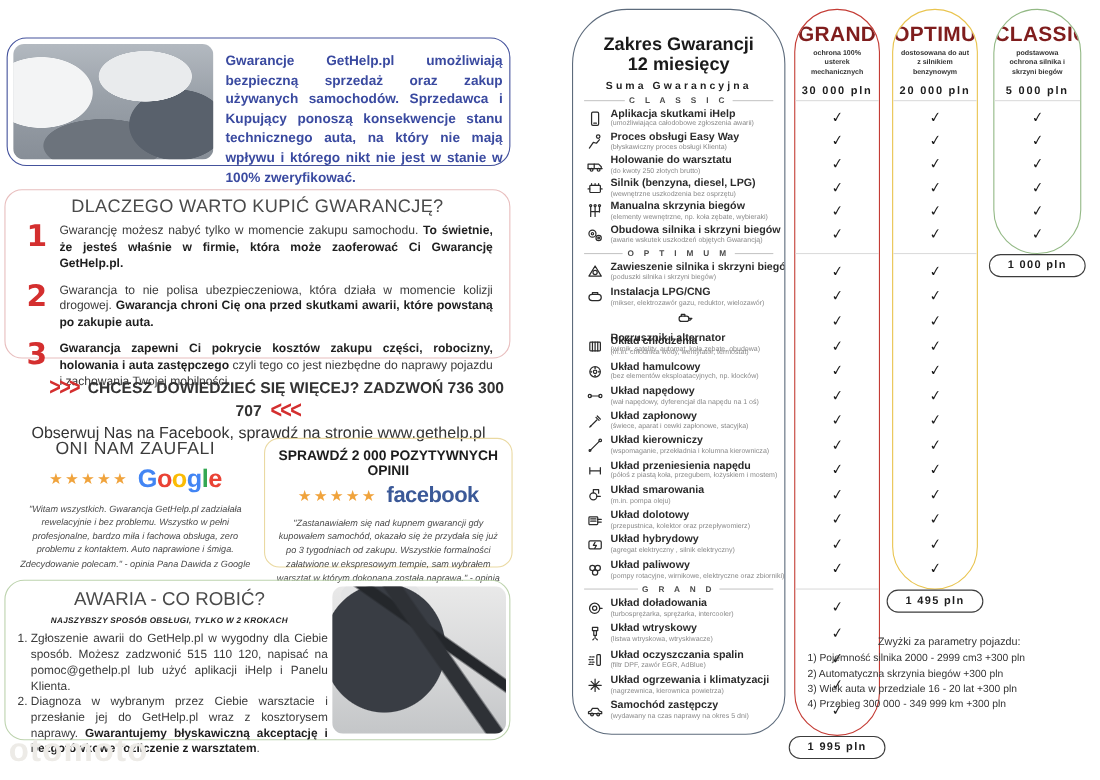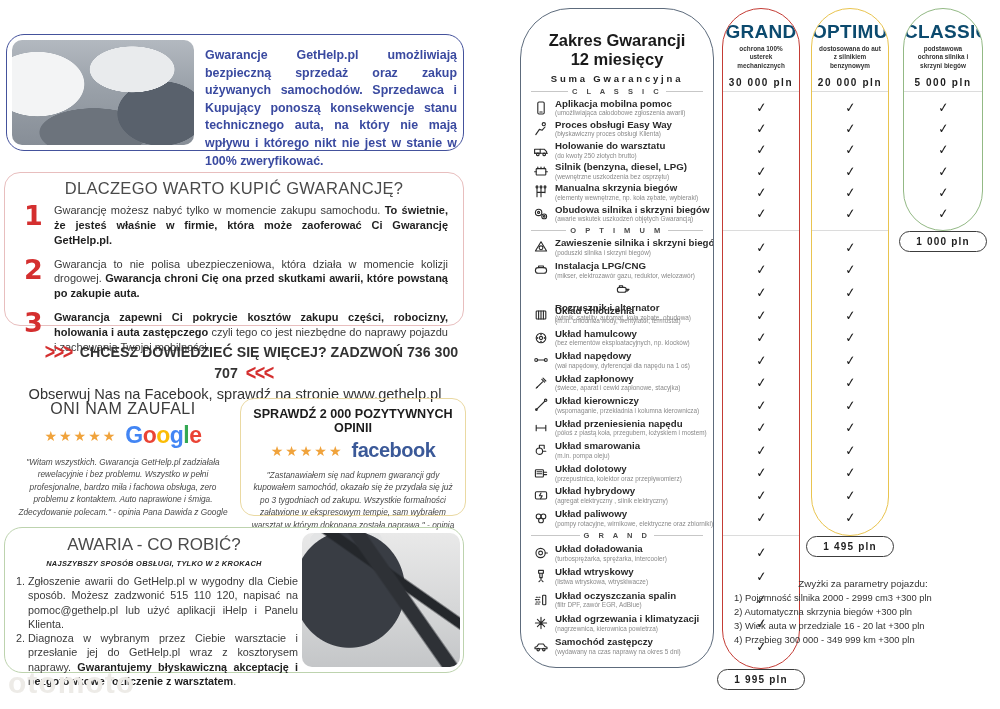--- a/index.html
+++ b/index.html
@@ -85,21 +85,21 @@
   .feat-row { display:flex; align-items:center; gap:6px; padding-left:12px; }
   .feat-icon { flex:0 0 16px; width:16px; height:16px; }
   .feat-icon svg { width:16px; height:16px; stroke:#2a2a2a; fill:none;
     stroke-width:1.4; stroke-linecap:round; stroke-linejoin:round; }
   .ft-title { font-size:9.7px; font-weight:700; color:#2b2b2b; line-height:1.1;
     white-space:nowrap; }
   .ft-sub { font-size:6.4px; color:#8a8a8a; line-height:1.15; white-space:nowrap; }
 
   .plan { position:absolute; top:8px; border-radius:40px; overflow:hidden; background:#fff; }
   .plan-head { height:76px; text-align:center; padding-top:12px; }
-  .plan-name { font-size:19px; font-weight:800; color:#0c4a6e; letter-spacing:.3px; }
+  .plan-name { font-size:19px; font-weight:800; color:#7f1d1d; letter-spacing:.3px; }
   .plan-desc { margin-top:2px; font-size:6.4px; font-weight:700; color:#333;
     line-height:1.3; padding:0 7px; }
   .plan-sum { margin-top:7px; font-size:10px; font-weight:800; color:#1d1d1d;
     letter-spacing:1.6px; }
   .pdiv { height:12px; display:flex; align-items:center; }
   .pdiv .ln { flex:1; border-top:1px solid #dcdcdc; }
   .prow { display:flex; align-items:center; justify-content:center; }
   .check { font-family:"DejaVu Sans",sans-serif; font-size:13px; color:#1a1a1a;
     transform:rotate(-6deg); }
   .price-badge { position:absolute; background:#fff; border:1.4px solid #3c3c3c;
@@ -186,21 +186,21 @@
           <span class="ln"></span>
           <span class="lb">C L A S S I C</span>
           <span class="ln"></span>
         </div>
         <div class="feat-row" style="height: 21.2px;">
           <span class="feat-icon"><svg viewBox="0 0 20 20">
               <rect x="6" y="2.5" width="8" height="15" rx="1.5"></rect>
               <line x1="8.5" y1="15" x2="11.5" y2="15"></line>
             </svg></span>
           <div>
-            <div class="ft-title">Aplikacja mobilna pomoc</div>
+            <div class="ft-title">Aplikacja skutkami iHelp</div>
             <div class="ft-sub">(umożliwiająca całodobowe zgłoszenia awarii)</div>
           </div>
         </div>
         <div class="feat-row" style="height: 21.2px;">
           <span class="feat-icon"><svg viewBox="0 0 20 20">
               <circle cx="13.5" cy="4" r="2"></circle>
               <path d="M3.5 17l4.5-6.5 3.5 1 3.5-4"></path>
             </svg></span>
           <div>
             <div class="ft-title">Proces obsługi Easy Way</div>

